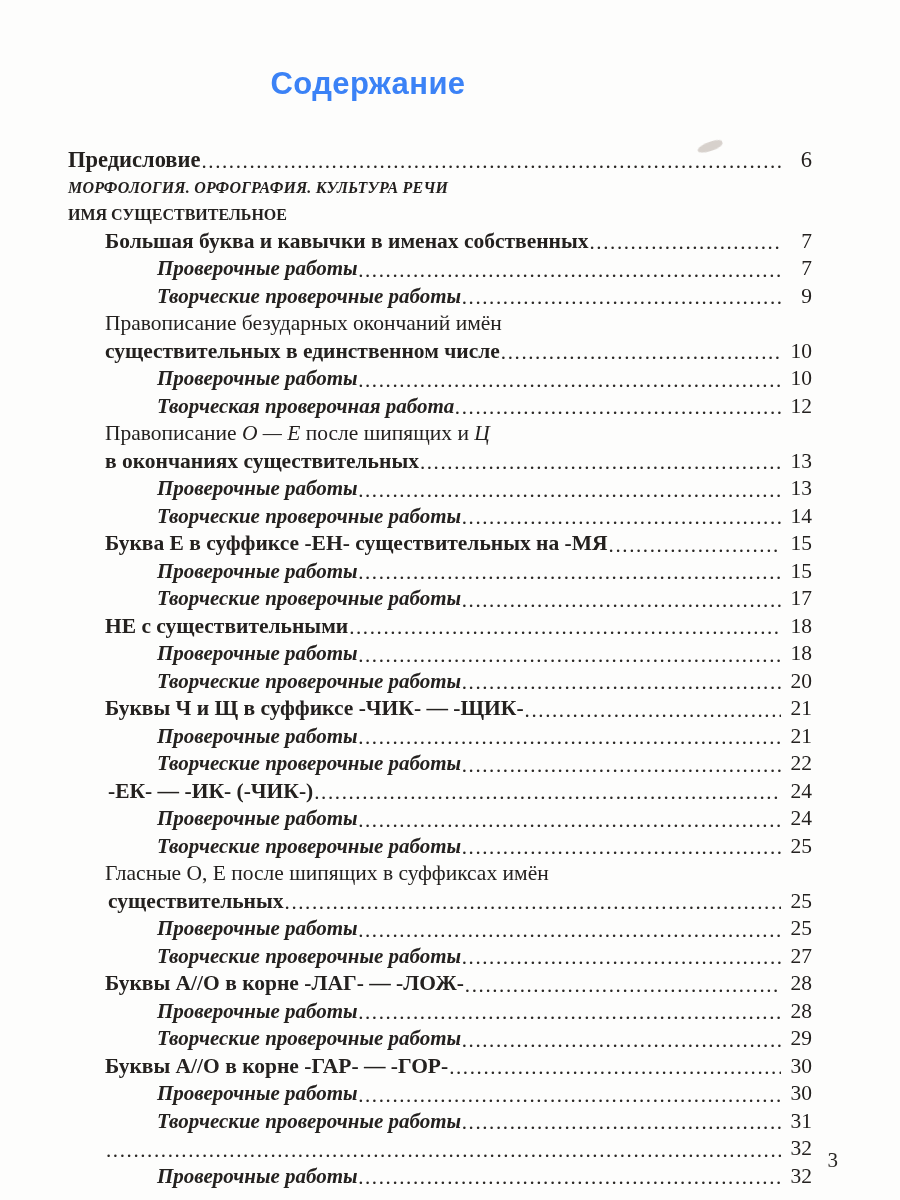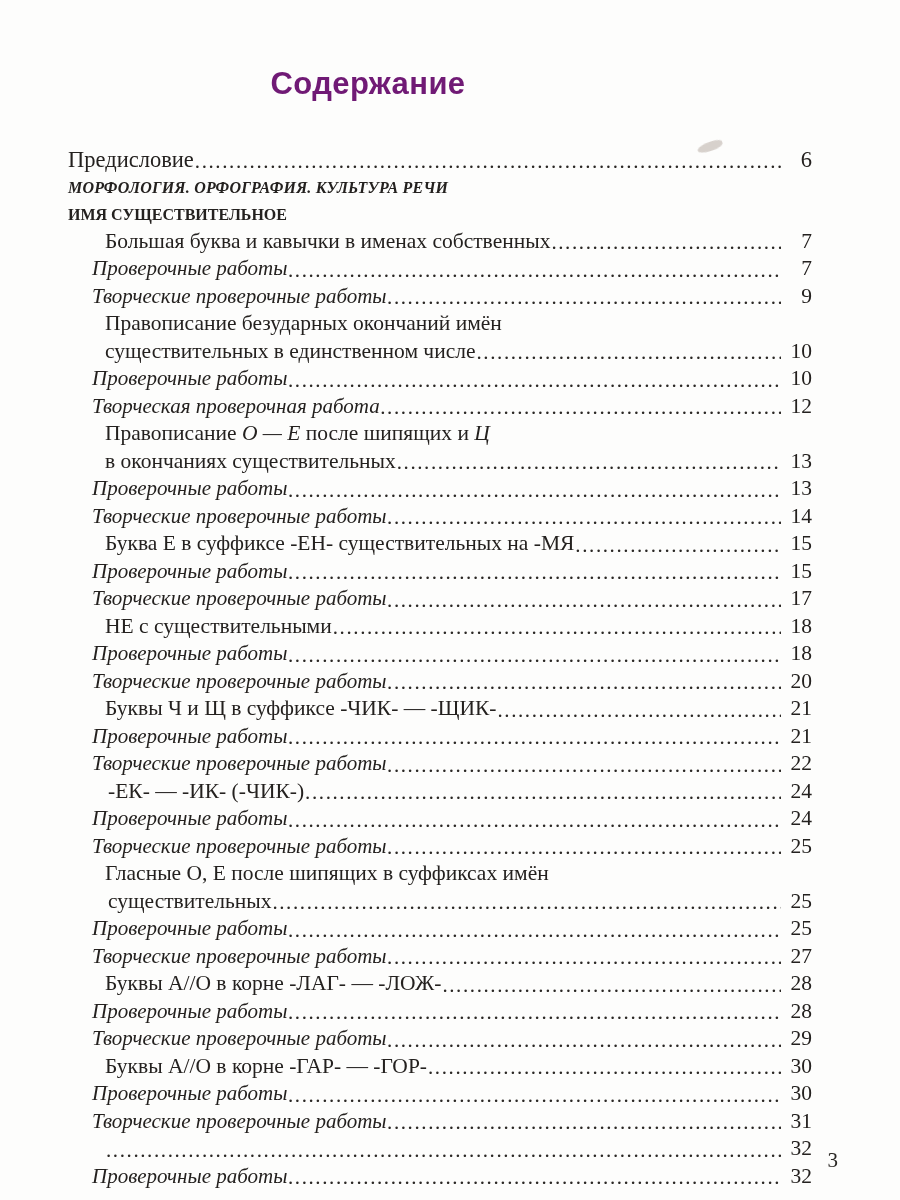--- a/index.html
+++ b/index.html
@@ -28,21 +28,21 @@
   .toc-title {
     position: absolute;
     top: 66px;
     left: 0;
     width: 736px;
     text-align: center;
     font-family: "Liberation Sans", "DejaVu Sans", sans-serif;
     font-weight: bold;
     font-size: 31px;
     letter-spacing: 0.4px;
-    color: #701a75;
+    color: #3b82f6;
   }
 
   
   .toc-body {
     position: absolute;
     top: 146px;
     left: 68px;
     width: 744px;
   }
 
@@ -50,20 +50,21 @@
   .row {
     display: flex;
     align-items: flex-end;
     line-height: 27.5px;
     min-height: 27.5px;
     white-space: nowrap;
   }
   .row .label {
     flex: 0 0 auto;
     white-space: pre;
+    font-weight: bold;
   }
   .row .leader {
     flex: 1 1 auto;
     overflow: hidden;
     white-space: nowrap;
     margin: 0 1px 0 1px;
     color: #2b2825;
     letter-spacing: 1.6px;
     font-size: 21px;
     line-height: 1;
@@ -100,21 +101,21 @@
 
   
   .lvl1 { font-size: 21.5px; margin-left: 37px; }
   .lvl1 .pageno { font-size: 21.5px; }
   
   .lvl1cont { font-size: 21.5px; margin-left: 40px; }
 
   
   .lvl2 {
     font-size: 21px;
-    margin-left: 24px;
+    margin-left: 89px;
     font-style: italic;
     justify-content: space-between;
   }
   .lvl2 .pageno { font-style: normal; font-size: 21.5px; }
 
   .ital { font-style: italic; }
 
   
   .folio {
     position: absolute;

